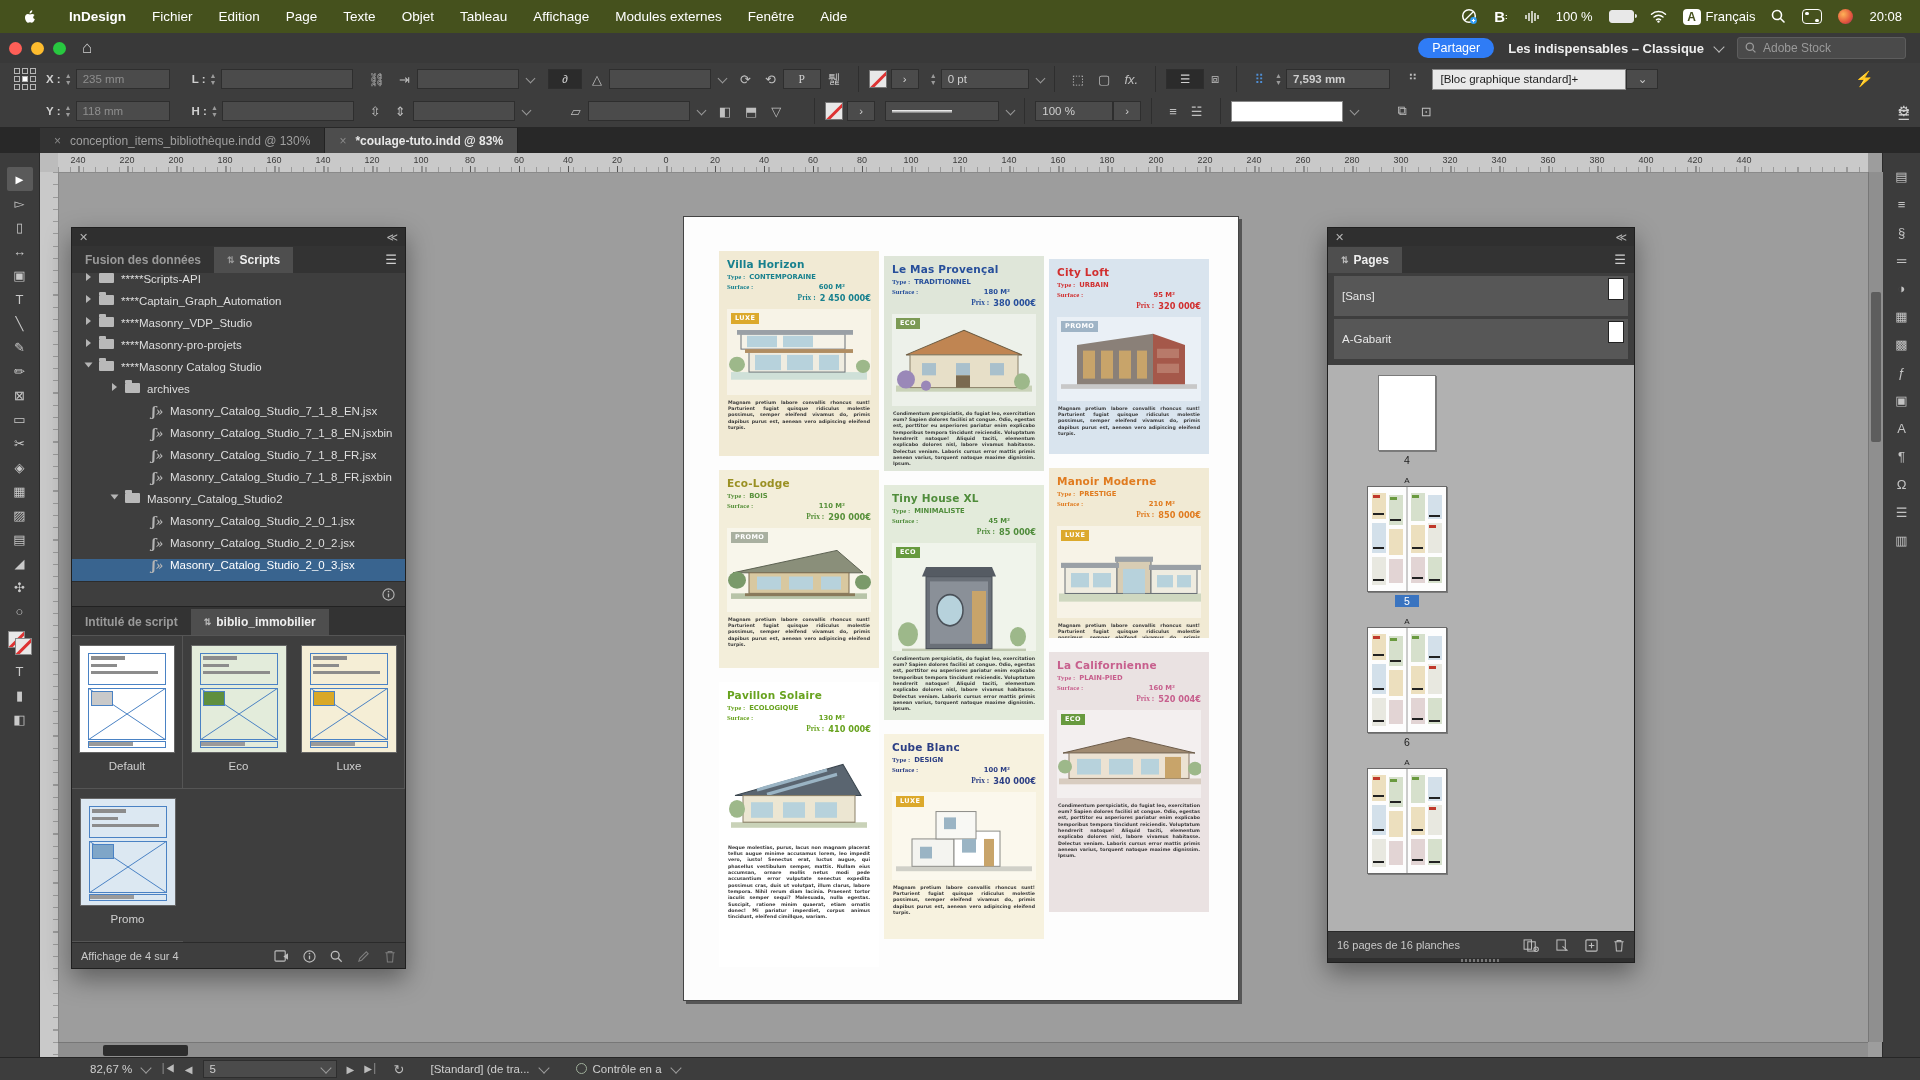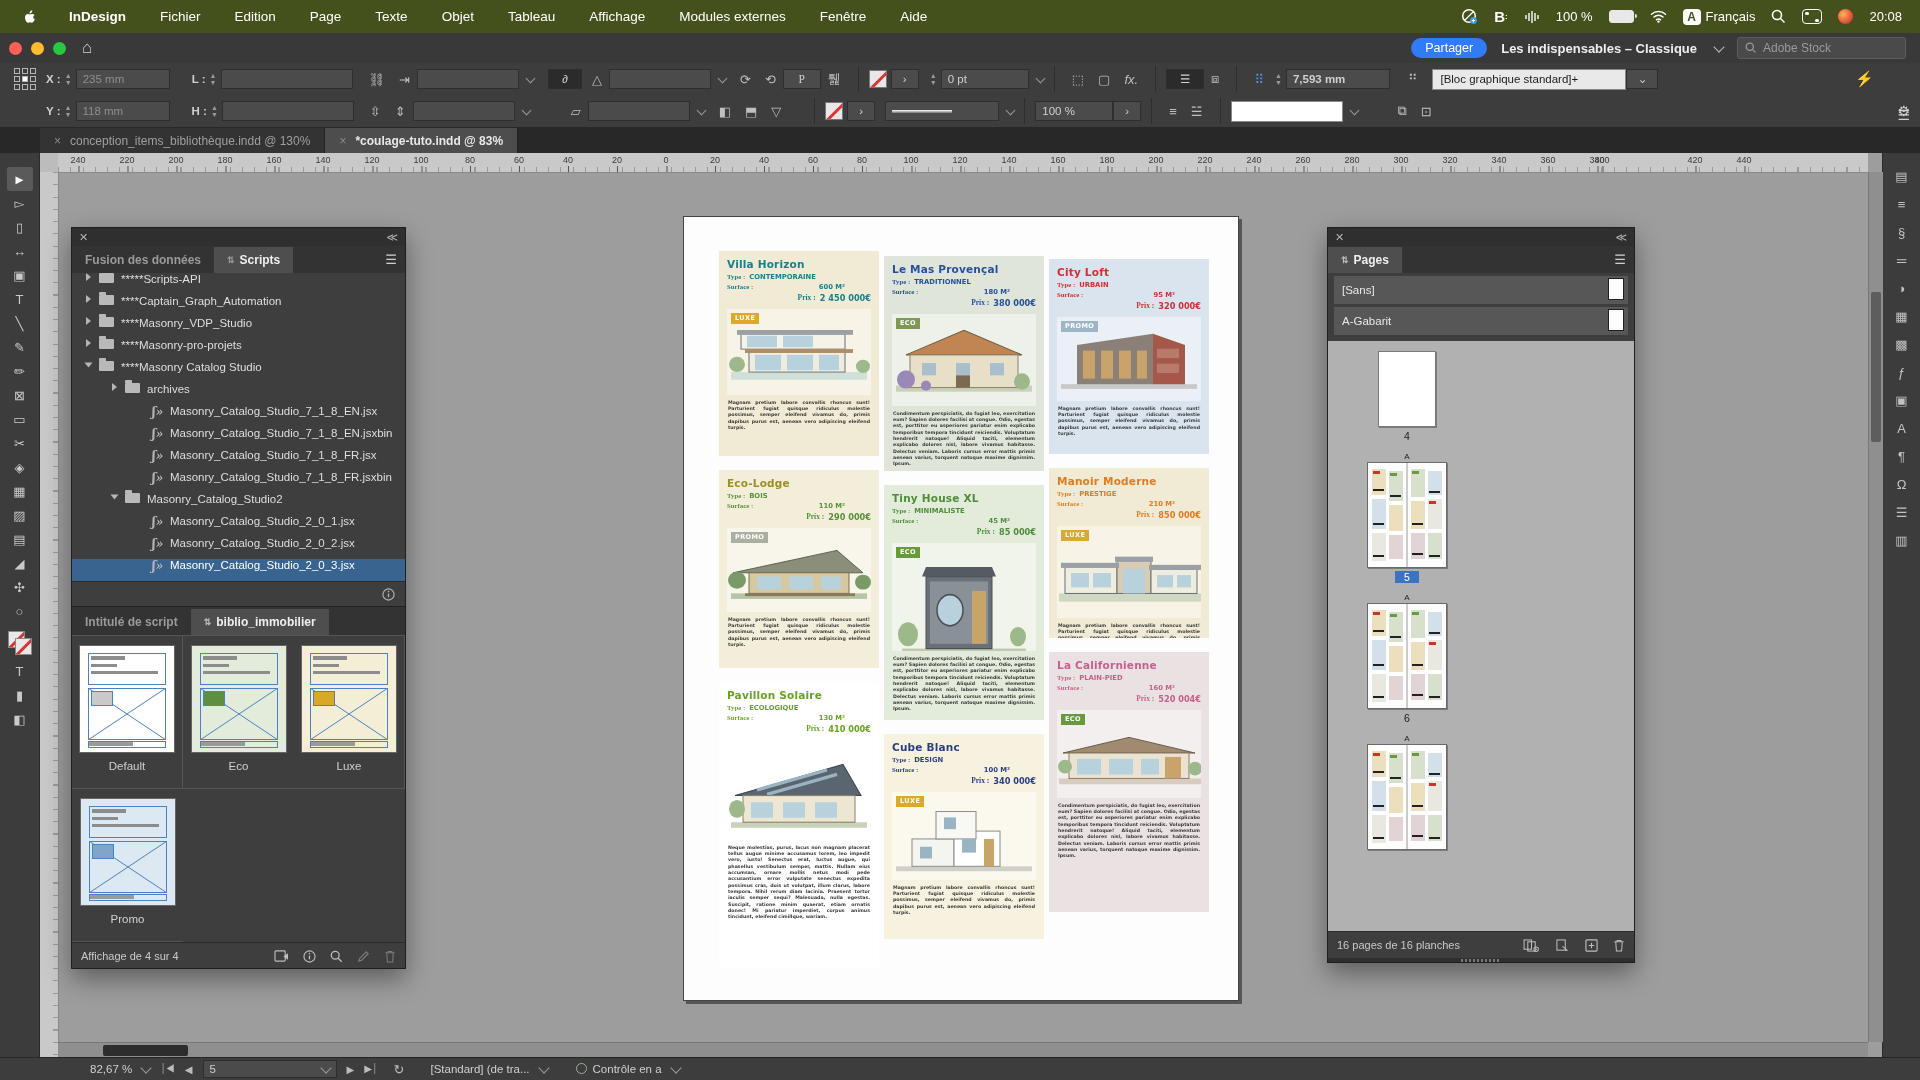--- a/index.html
+++ b/index.html
@@ -2,41 +2,41 @@
 <html><head>
 <meta charset="utf-8">
 <style>
   html,body{margin:0;padding:0;background:#000;}
   #app{position:relative;width:1920px;height:1080px;overflow:hidden;background:#9d9d9d;
        font-family:"Liberation Sans",sans-serif;-webkit-font-smoothing:antialiased;color:#d6d6d6;font-size:12px;}
   .abs{position:absolute;}
   
   #menubar{left:0;top:0;width:1920px;height:33px;background:#45511d;display:flex;align-items:center;color:#fff;}
   #menubar .apple{width:16px;height:16px;margin:0 18px 0 22px;}
-  #menu-items{display:flex;gap:8px;align-items:flex-end;}
+  #menu-items{display:flex;gap:0;align-items:flex-end;}
   #menu-items .mi{padding:0 13px;font-size:13.5px;line-height:33px;}
   #menu-items .mi.b{font-weight:bold;}
   #menu-status{margin-left:auto;display:flex;align-items:center;gap:16px;padding-right:18px;font-size:13px;}
   .mstat-ic{display:inline-flex;align-items:center;justify-content:center;height:16px;}
   .langbadge{background:#fff;color:#45511d;font-weight:bold;border-radius:4px;width:18px;height:16px;
              display:inline-flex;align-items:center;justify-content:center;font-size:12px;margin-right:5px;}
   .batt{display:inline-block;width:23px;height:11px;border:1px solid #e8e8e8;border-radius:3px;position:relative;background:#e8e8e8;}
   .batt:after{content:"";position:absolute;right:-4px;top:3px;width:2px;height:4px;background:#e8e8e8;border-radius:0 2px 2px 0;}
   .appdot{width:15px;height:15px;border-radius:50%;background:radial-gradient(circle at 35% 35%,#ffb257,#e2543c 60%,#8a2d6e);}
   .toggles{width:18px;height:13px;border:1.5px solid #fff;border-radius:4px;position:relative;}
   .toggles:before{content:"";position:absolute;left:2px;top:1.5px;width:4px;height:3px;border-radius:2px;background:#fff;}
   .toggles:after{content:"";position:absolute;right:2px;bottom:1.5px;width:4px;height:3px;border-radius:2px;background:#fff;}
   
   #titlebar{left:0;top:33px;width:1920px;height:30px;background:#393939;border-bottom:1px solid #2a2a2a;display:flex;align-items:center;}
   .tl{width:13px;height:13px;border-radius:50%;margin-left:9px;}
   #home-btn{margin-left:16px;color:#cfcfcf;font-size:17px;}
   #apptitle{position:absolute;left:0;right:0;text-align:center;font-size:13px;color:#d8d8d8;}
   #tb-right{margin-left:auto;display:flex;align-items:center;gap:14px;padding-right:14px;z-index:2;}
   #share-btn{background:#2f7cf6;color:#fff;border-radius:12px;padding:3px 14px;font-size:12.5px;}
-  #workspace-btn{color:#eee;font-weight:bold;font-size:13px;display:flex;align-items:center;gap:18px;}
+  #workspace-btn{color:#eee;font-weight:bold;font-size:13px;display:flex;align-items:center;gap:11px;}
   #stock-box{background:#4a4a4a;border:1px solid #5d5d5d;border-radius:3px;color:#9a9a9a;font-size:12px;
              padding:3px 10px 3px 7px;display:flex;align-items:center;gap:6px;width:150px;}
   .chev{width:7px;height:7px;border-right:1.6px solid #bbb;border-bottom:1.6px solid #bbb;transform:rotate(45deg);margin-top:-3px;display:inline-block;}
   
   #controlbar{left:0;top:63px;width:1920px;height:64px;background:#3d3d3d;border-bottom:1px solid #252525;font-size:11.5px;}
   .cb-row{position:absolute;left:0;width:1920px;height:32px;display:flex;align-items:center;}
   .fld{background:#4b4b4b;border:1px solid #2e2e2e;height:18px;display:flex;align-items:center;color:#cfcfcf;padding:0 6px;}
   .dim{color:#8f8f8f;}
   .steppers{display:inline-block;width:9px;margin:0 3px;color:#9a9a9a;font-size:7px;line-height:7px;text-align:center;}
   .cb-sep{width:1px;height:26px;background:#2e2e2e;margin:0 10px;}
@@ -117,21 +117,21 @@
   .pvcell{border-right:1px solid #555;border-bottom:1px solid #555;display:flex;flex-direction:column;align-items:center;}
   .pvcell:nth-child(2n){border-right:none;}
   .pvthumb{width:94px;height:106px;margin-top:10px;position:relative;box-shadow:0 0 0 1px #666;}
   .pvname{margin-top:8px;font-size:11.5px;color:#d0d0d0;}
   .pv-frame{position:absolute;border:1px solid #4a82c4;}
   .pv-bar{position:absolute;background:#8c8c8c;height:4px;}
   #sp-foot{height:26px;border-top:1px solid #2a2a2a;display:flex;align-items:center;padding:0 9px;font-size:11px;color:#c9c9c9;gap:12px;}
   #sp-foot .ficons{margin-left:auto;display:flex;gap:14px;align-items:center;}
   
   #pages-panel{left:1327px;top:227px;width:306px;height:734px;display:flex;flex-direction:column;}
-  .master-row{height:28px;background:#575757;margin:3px 6px 0;display:flex;align-items:center;color:#e8e8e8;font-size:11.5px;padding:0 8px;position:relative;}
+  .master-row{height:40px;background:#575757;margin:3px 6px 0;display:flex;align-items:center;color:#e8e8e8;font-size:11.5px;padding:0 8px;position:relative;}
   .master-ic{position:absolute;right:-0px;top:2px;width:14px;height:20px;background:#fff;border:1px solid #222;right:4px;}
   #pages-area{flex:1;background:#b1b1b1;margin-top:6px;overflow:hidden;position:relative;}
   .pthumb-item{display:flex;flex-direction:column;align-items:center;width:110px;margin-left:24px;margin-top:10px;}
   .amark{font-size:8px;color:#222;height:10px;}
   .blankpg{width:56px;height:74px;background:#fff;border:1px solid #7a7a7a;box-shadow:1px 1px 0 rgba(0,0,0,.3);}
   .spreadpg{width:78px;height:104px;background:#fff;border:1px solid #6a6a6a;box-shadow:1px 1px 0 rgba(0,0,0,.3);}
   .plabel{margin-top:3px;font-size:10.5px;color:#1d1d1d;min-width:24px;text-align:center;}
   .plabel.sel{background:#3a74c0;color:#fff;}
   #pg-foot{height:26px;background:#3e3e3e;border-top:1px solid #2a2a2a;display:flex;align-items:center;padding:0 9px;font-size:11px;color:#c9c9c9;}
   #pg-foot .ficons{margin-left:auto;display:flex;gap:15px;align-items:center;}
@@ -372,21 +372,21 @@
       <span class="tick" style="left: 1098px;">200</span>
       <span class="tick" style="left: 1147px;">220</span>
       <span class="tick" style="left: 1196px;">240</span>
       <span class="tick" style="left: 1245px;">260</span>
       <span class="tick" style="left: 1294px;">280</span>
       <span class="tick" style="left: 1343px;">300</span>
       <span class="tick" style="left: 1392px;">320</span>
       <span class="tick" style="left: 1441px;">340</span>
       <span class="tick" style="left: 1490px;">360</span>
       <span class="tick" style="left: 1539px;">380</span>
-      <span class="tick" style="left: 1544px;">400</span>
+      <span class="tick" style="left: 1588px;">400</span>
       <span class="tick" style="left: 1637px;">420</span>
       <span class="tick" style="left: 1686px;">440</span>
     </div>
   <div id="vruler" class="abs"></div>
   <div id="tools" class="abs">
       <div class="tool sel">►</div>
       <div class="tool">▻</div>
       <div class="tool">▯</div>
       <div class="tool">↔</div>
       <div class="tool">▣</div>

